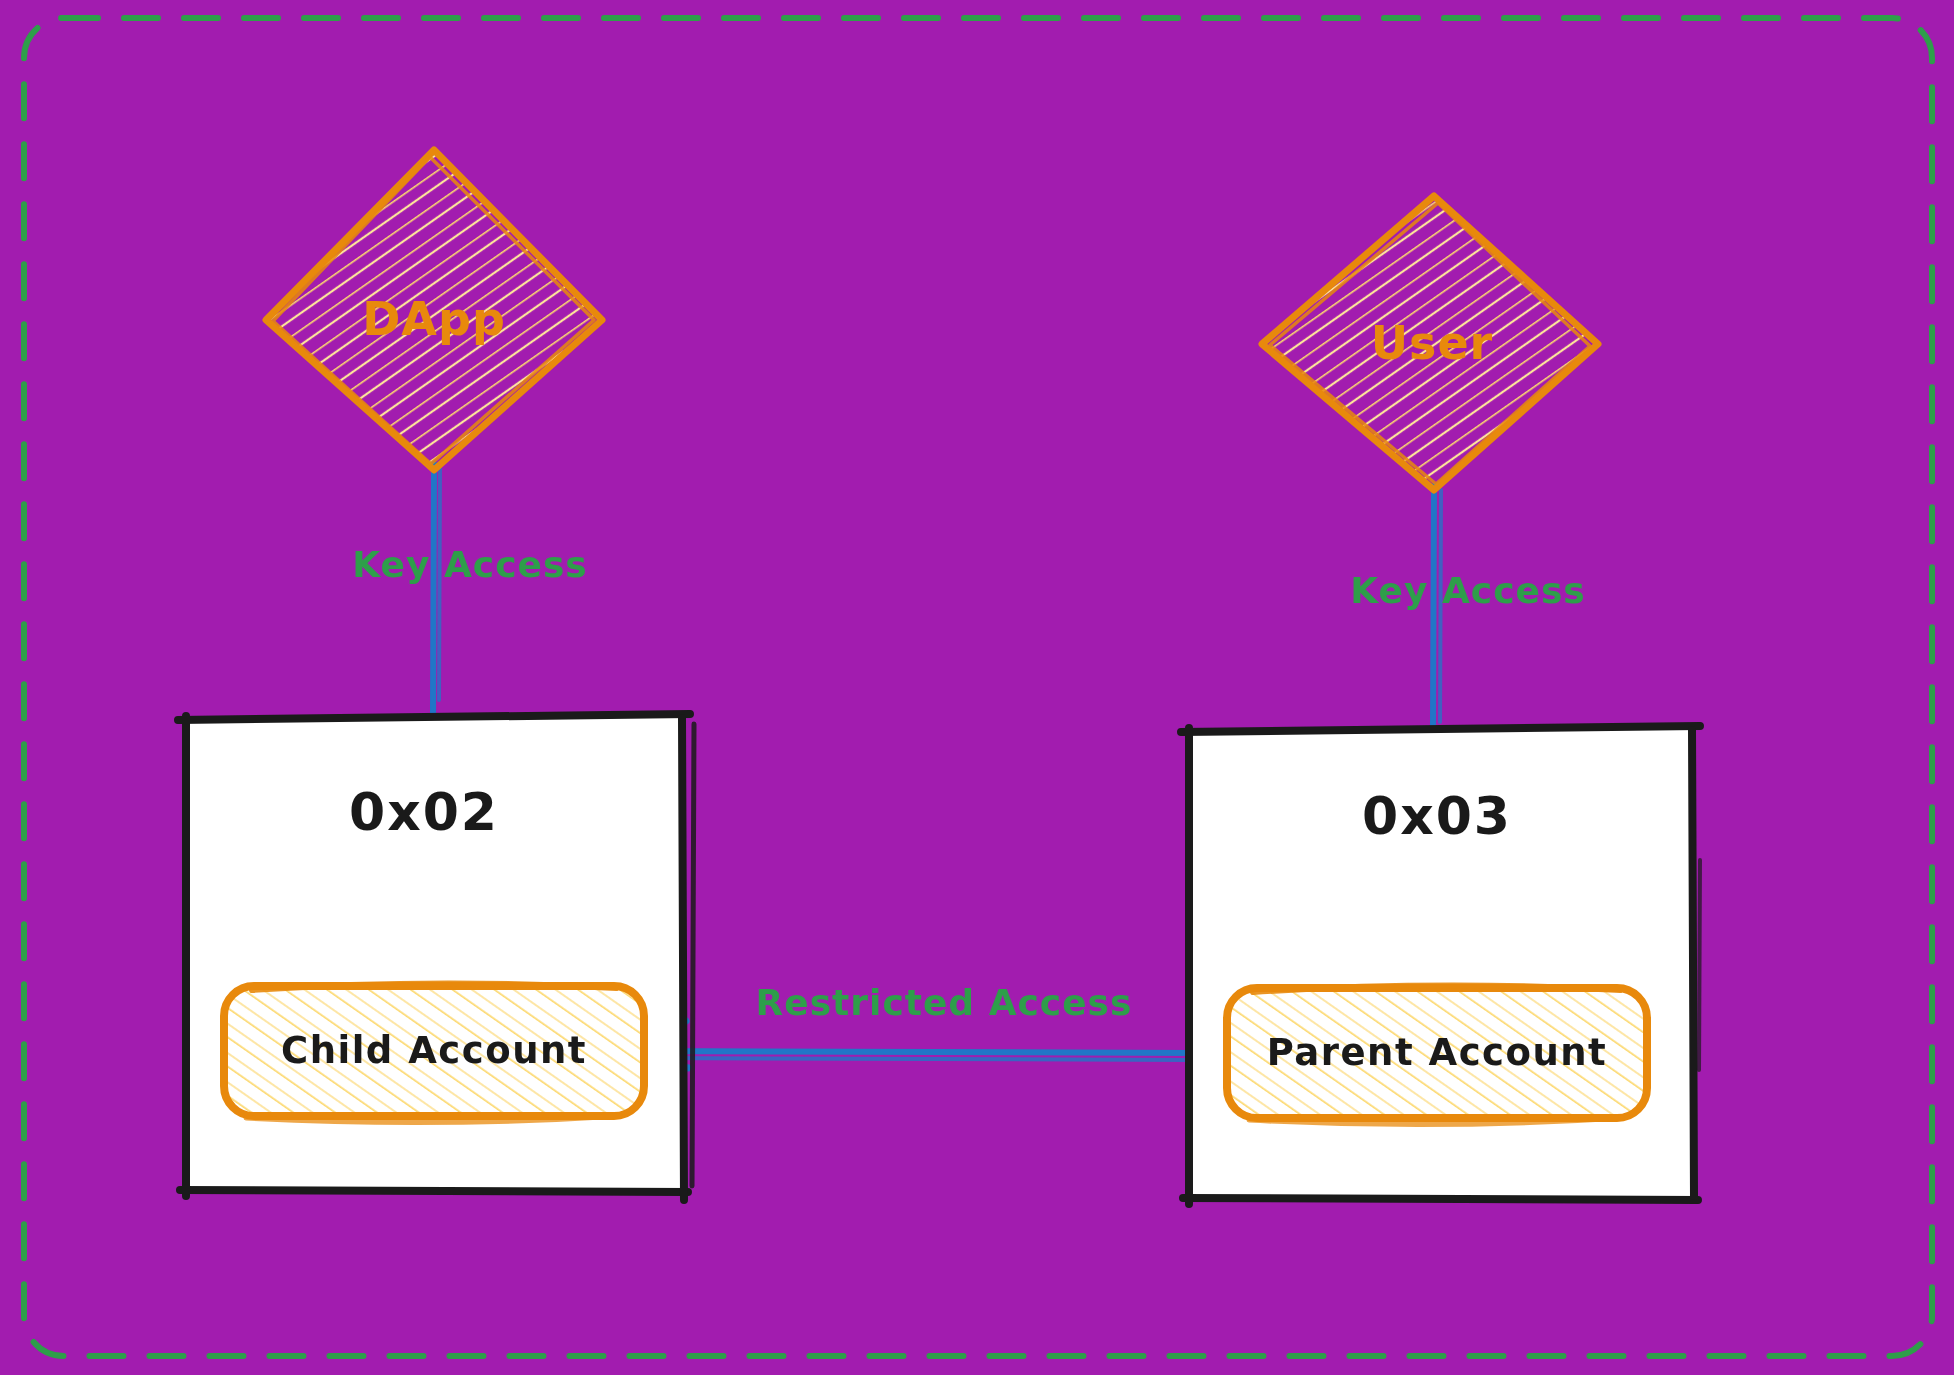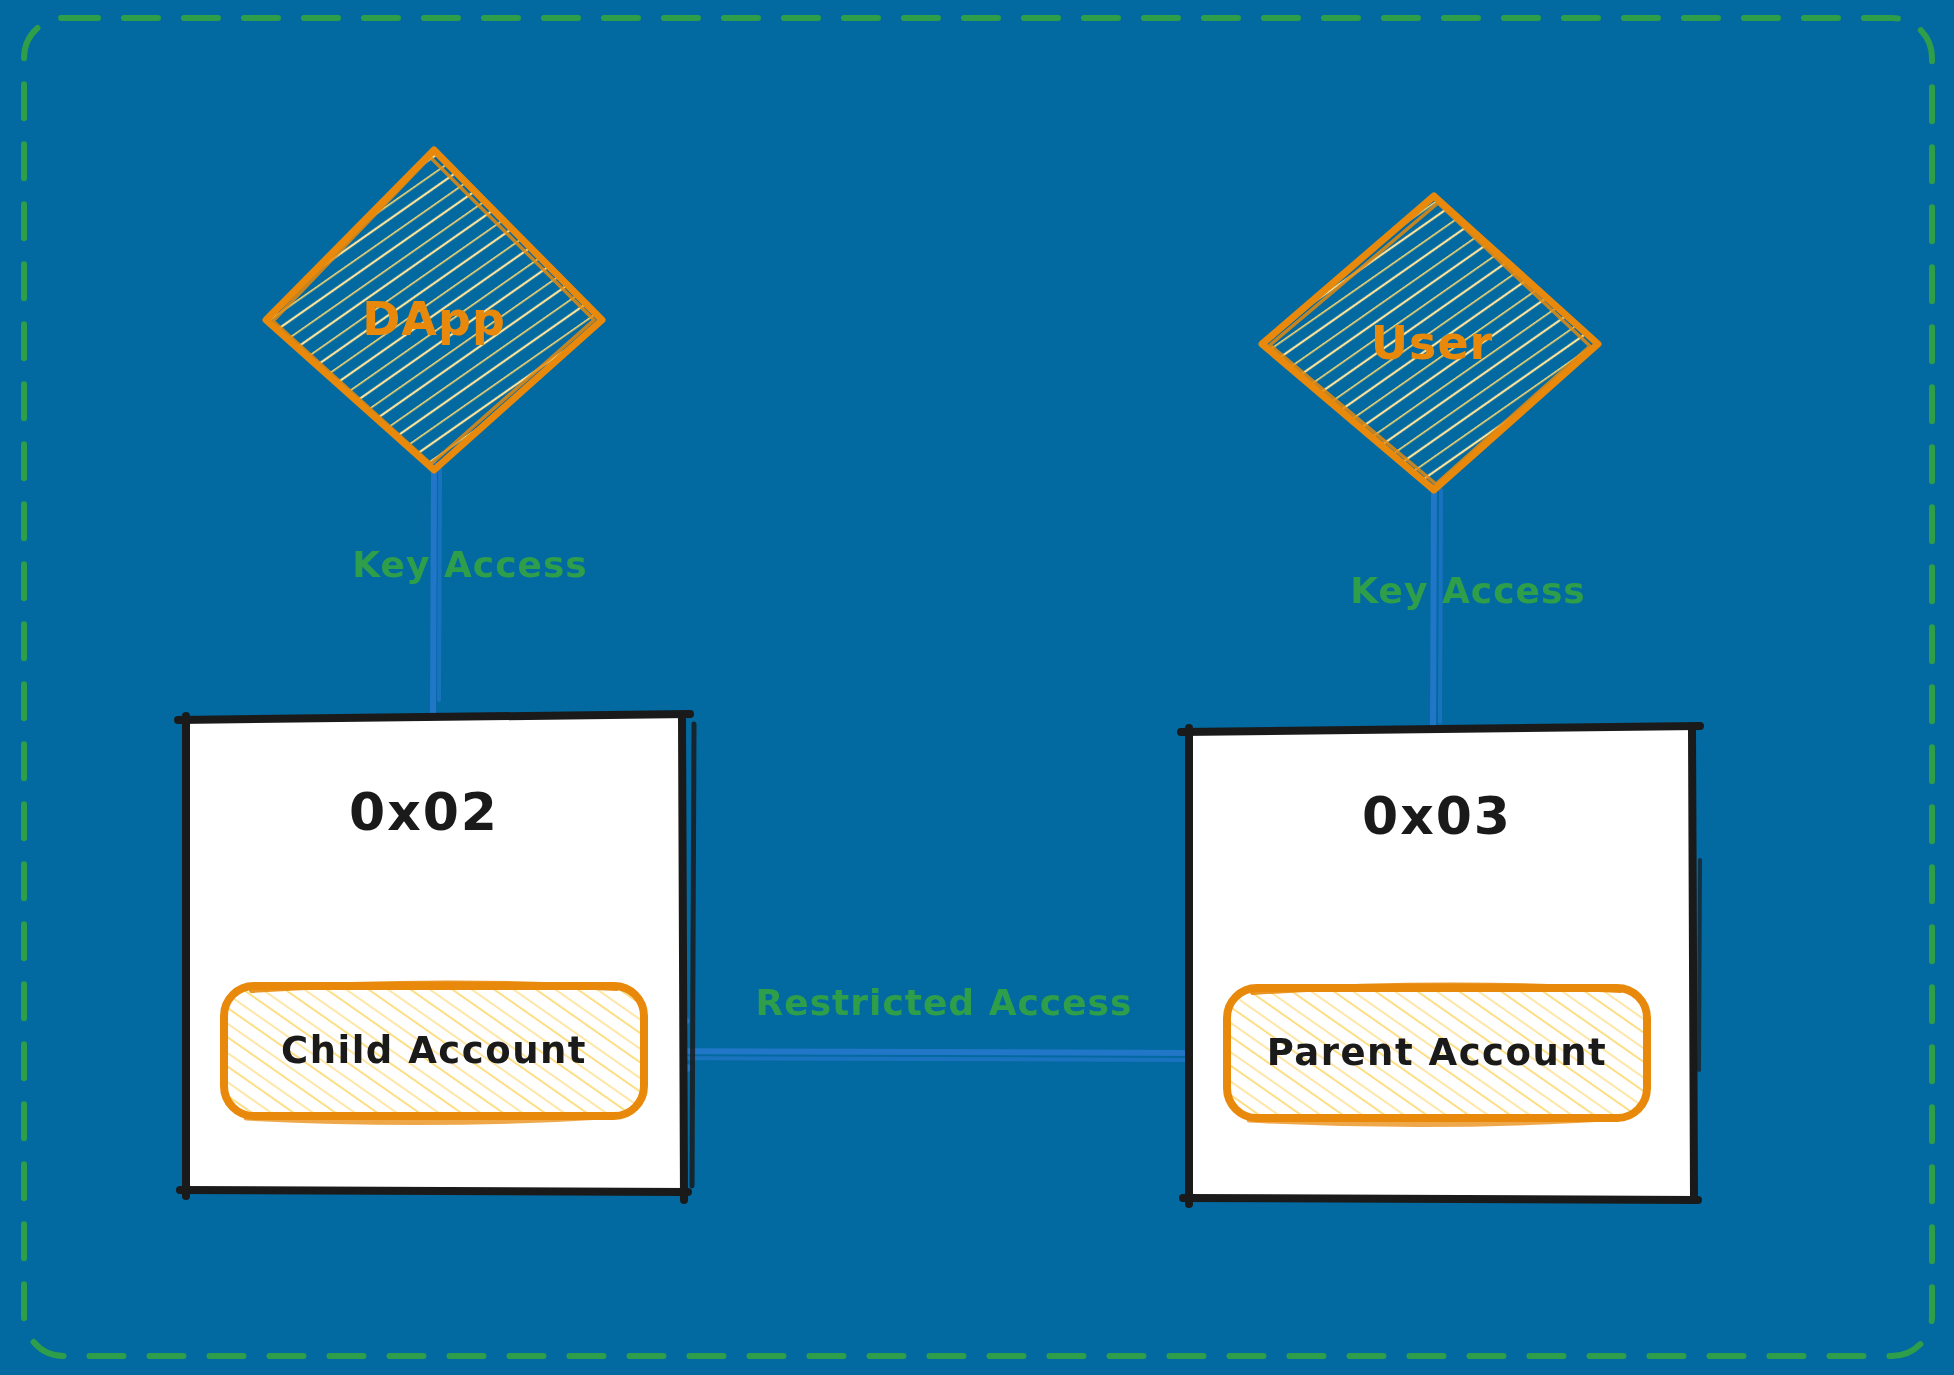--- a/index.html
+++ b/index.html
@@ -8,21 +8,21 @@
     padding: 0;
     background: #ffffff;
   }
   body {
     font-family: "Liberation Sans", sans-serif;
   }
   #canvas {
     position: relative;
     width: 1954px;
     height: 1375px;
-    background: #0369a1;
+    background: #a21caf;
     overflow: hidden;
   }
   #diagram-svg {
     position: absolute;
     left: 0;
     top: 0;
     width: 1954px;
     height: 1375px;
   }
   .node-label {

